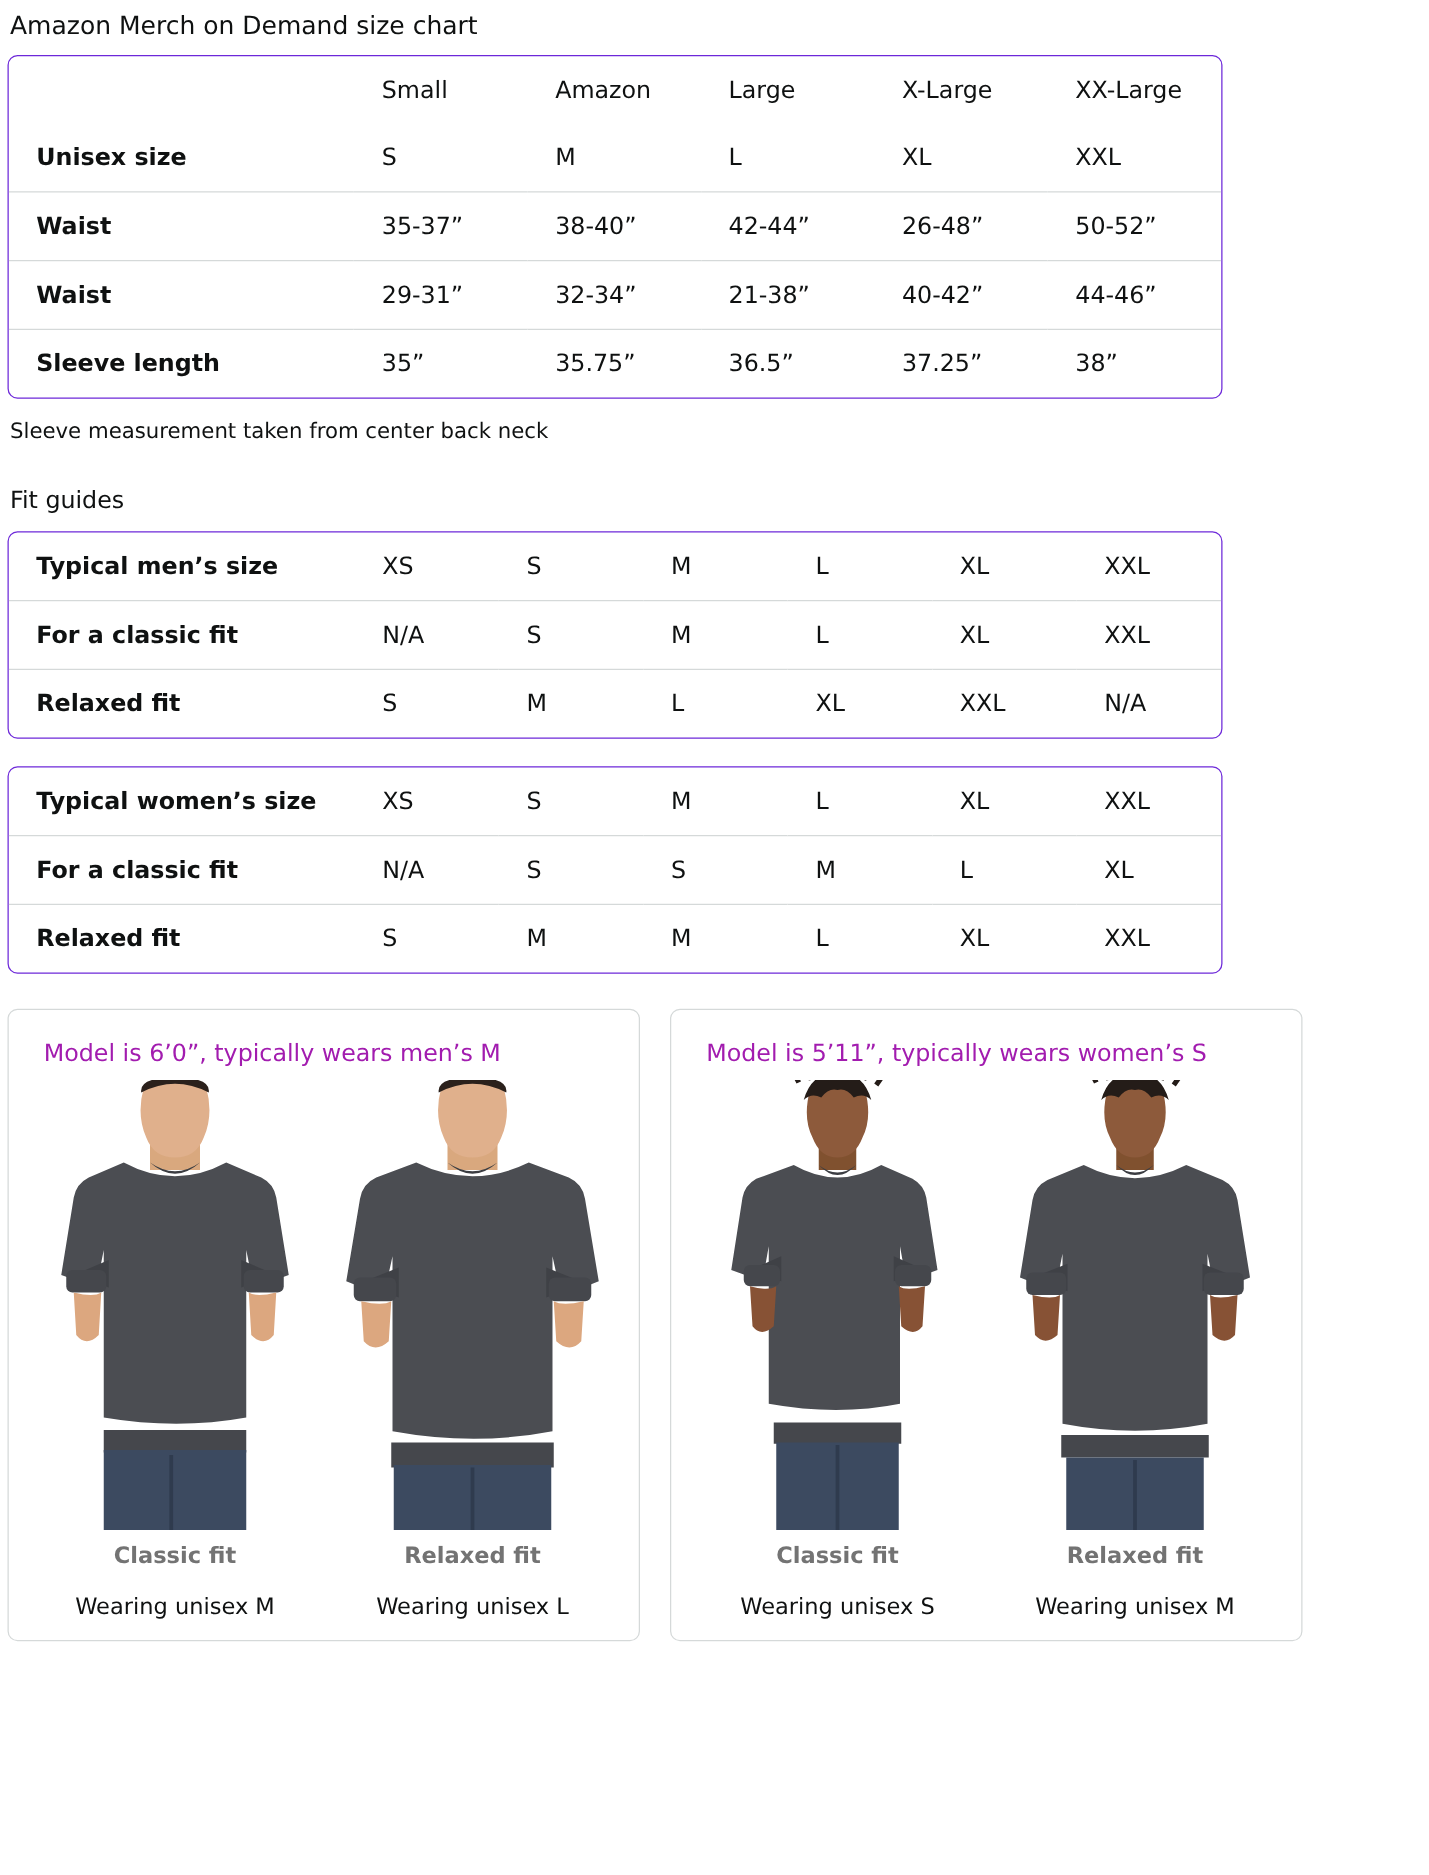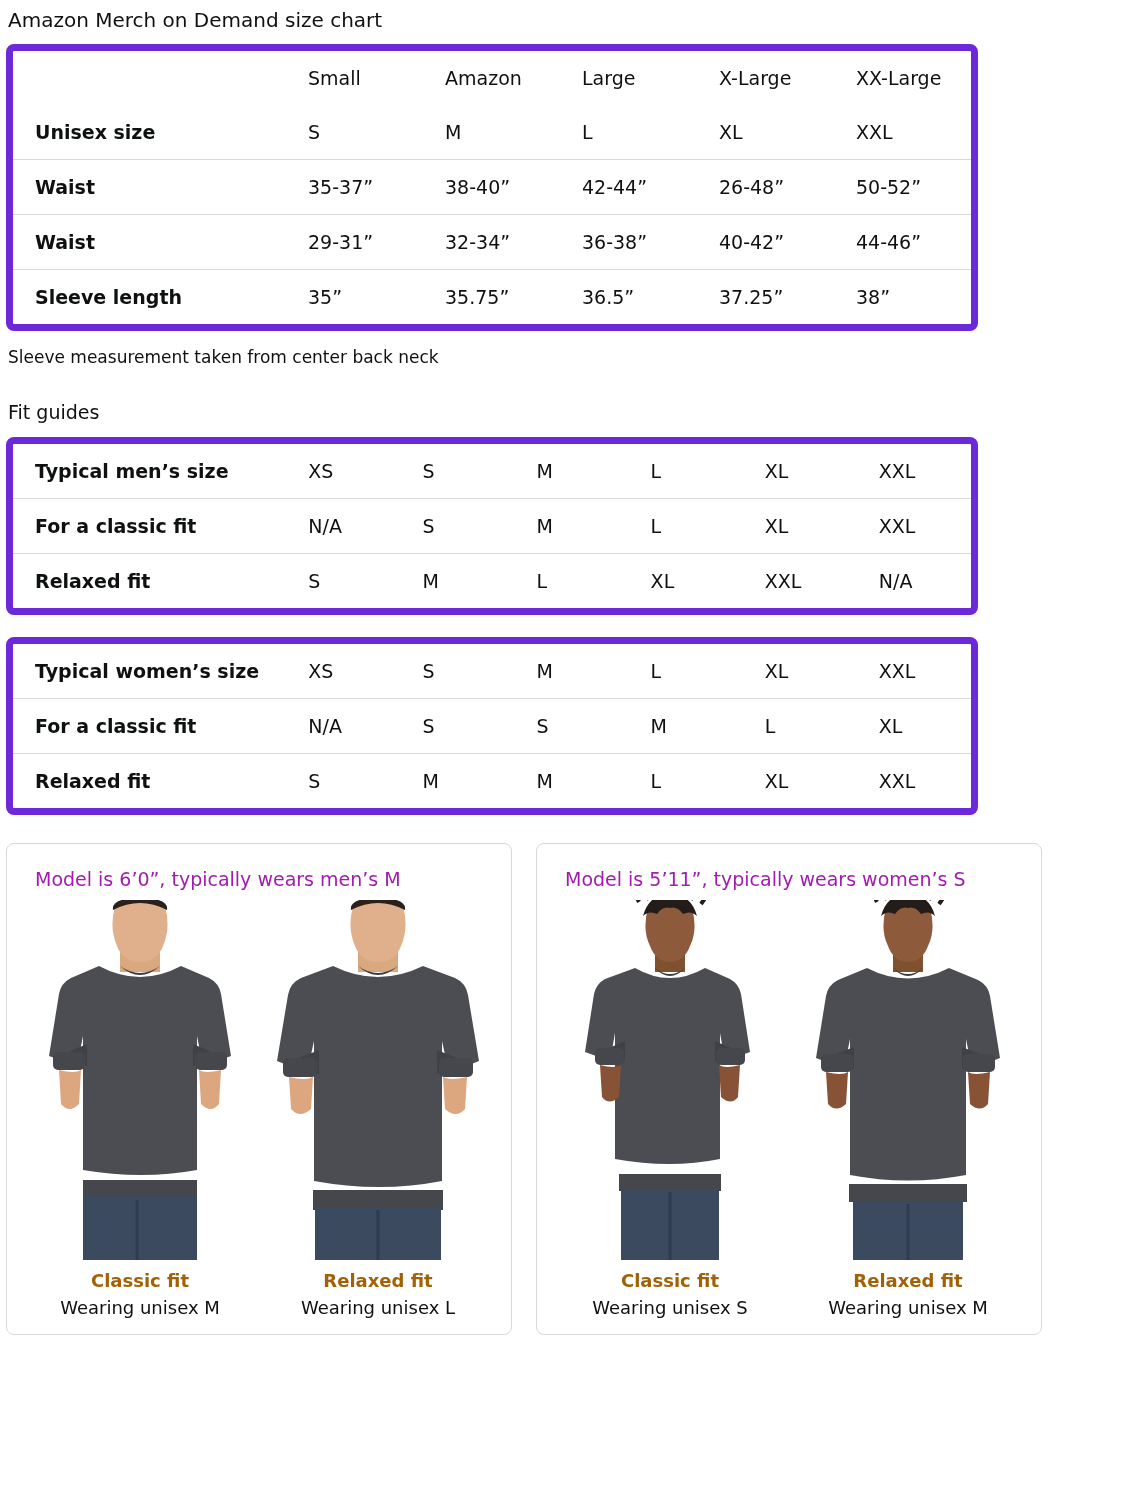--- a/index.html
+++ b/index.html
@@ -23,21 +23,21 @@
     font-size: 20px;
     line-height: 28px;
     color: #0f1111;
     margin: 0 0 10px 2px;
     font-weight: 400;
   }
   table.sz {
     width: 100%;
     border-collapse: separate;
     border-spacing: 0;
-    border: 7px solid #6d28d9;
+    border: 1px solid #6d28d9;
     border-radius: 8px;
     overflow: hidden;
     table-layout: fixed;
   }
   table.sz td, table.sz th {
     text-align: left;
     font-weight: 400;
     font-size: 19px;
     padding: 16px 10px 16px 22px;
     border-bottom: 1px solid #d5d9d9;
@@ -99,26 +99,26 @@
     margin-top: 8px;
   }
   .fig {
     width: 50%;
     text-align: center;
   }
   .fig-cap-bold {
     font-size: 18px;
     font-weight: 700;
     margin-top: 10px;
-    color: #a16207;
+    color: #737373;
   }
   .fig-cap {
     font-size: 18px;
     font-weight: 400;
-    margin-top: 6px;
+    margin-top: 20px;
     color: #0f1111;
   }
   .fig svg { display: block; margin: 0 auto; }
 </style>
 </head>
 <body>
 
 <div class="page">
 
   <div class="chart-title">Amazon Merch on Demand size chart</div>
@@ -156,21 +156,21 @@
         <td>35-37”</td>
         <td>38-40”</td>
         <td>42-44”</td>
         <td>26-48”</td>
         <td>50-52”</td>
       </tr>
       <tr>
         <th class="rowhead">Waist</th>
         <td>29-31”</td>
         <td>32-34”</td>
-        <td>36-38”</td>
+        <td>21-38”</td>
         <td>40-42”</td>
         <td>44-46”</td>
       </tr>
       <tr>
         <th class="rowhead">Sleeve length</th>
         <td>35”</td>
         <td>35.75”</td>
         <td>36.5”</td>
         <td>37.25”</td>
         <td>38”</td>

